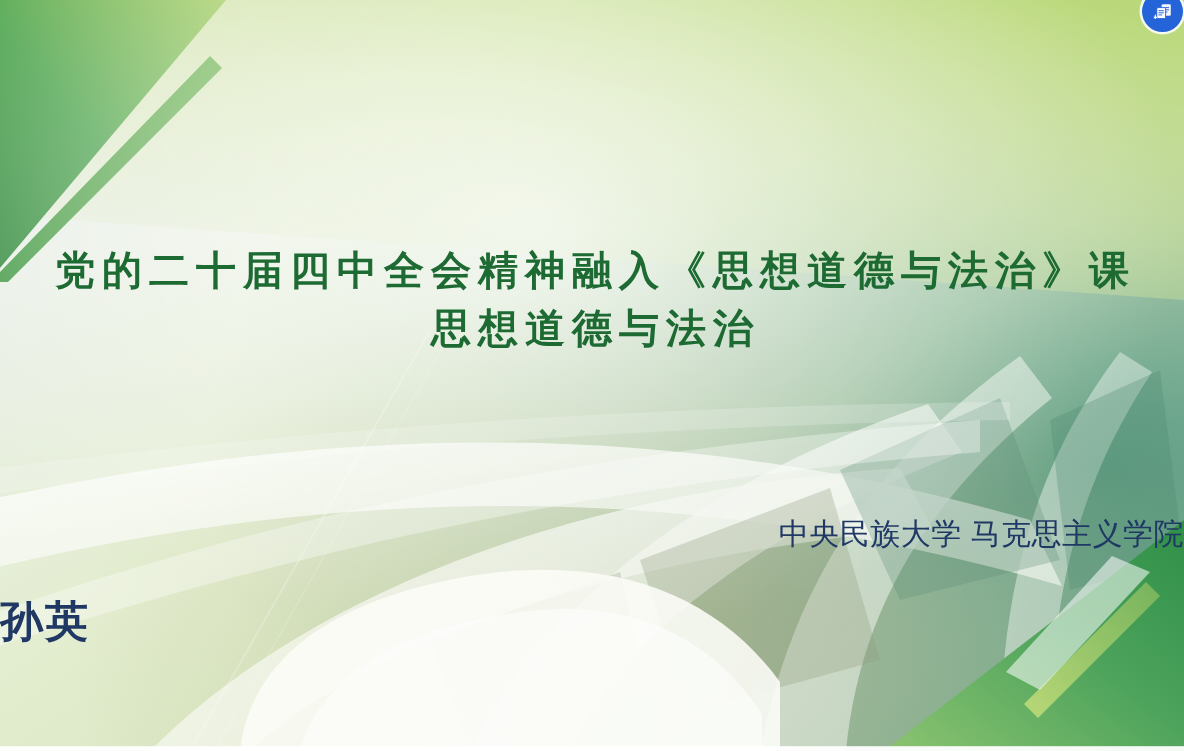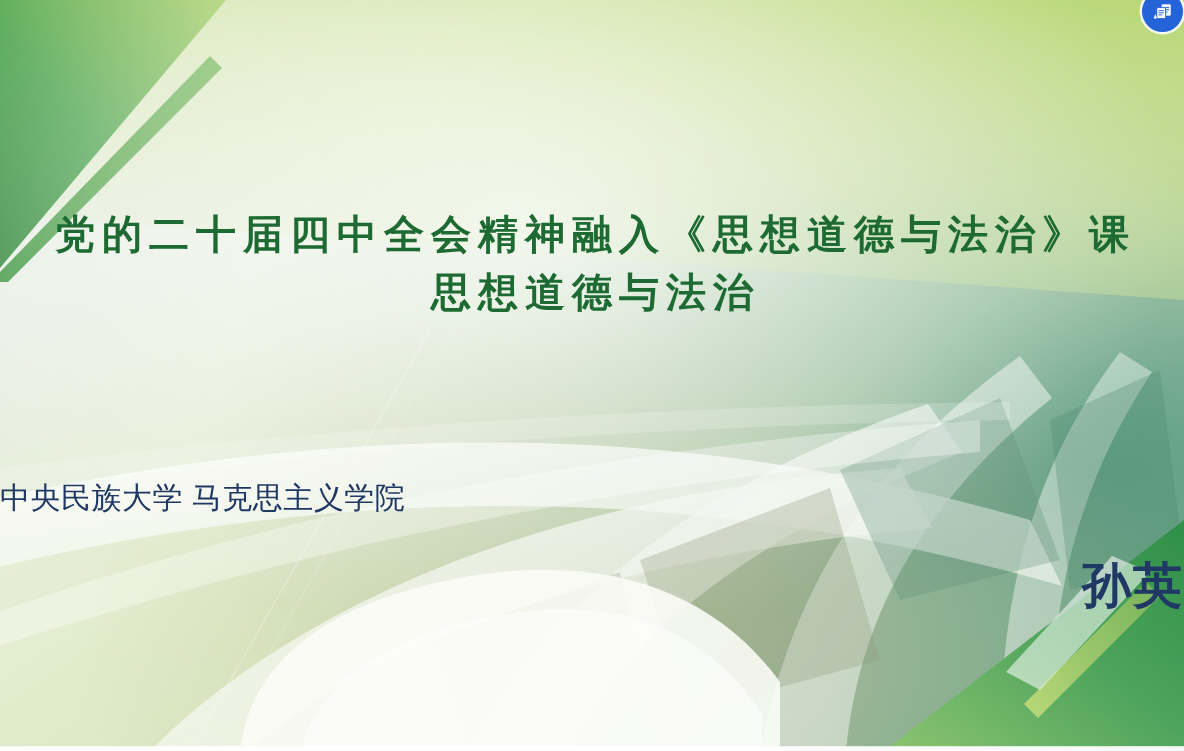--- a/index.html
+++ b/index.html
@@ -26,20 +26,21 @@
     width: 100%;
     height: 100%;
     display: block;
   }
 
   
   .content {
     position: absolute;
     inset: 0;
     z-index: 5;
+    margin-top: 36px;
   }
 
   .title-block {
     position: absolute;
     left: 0;
     right: 0;
     top: 205px;
     text-align: center;
   }
   .title-line {
@@ -50,40 +51,39 @@
     line-height: 58px;
     white-space: nowrap;
     text-indent: 7px;
   }
 
   .affiliation {
     position: absolute;
     left: 0;
     right: 0;
     top: 478px;
-    text-align: left;
+    text-align: right;
     font-size: 30px;
     font-weight: 500;
     color: #1f3864;
     letter-spacing: 0.5px;
     line-height: 40px;
   }
 
   .speaker {
     position: absolute;
     left: 0;
     right: 0;
     top: 557px;
-    text-align: right;
-    font-size: 49px;
+    text-align: left;
+    font-size: 43px;
     font-weight: bold;
     color: #1f3864;
     letter-spacing: 2px;
     line-height: 56px;
-    padding-left: 16px;
   }
 
   .date {
     position: absolute;
     left: 0;
     right: 0;
     top: 648px;
     text-align: center;
     font-size: 27px;
     font-weight: 500;

